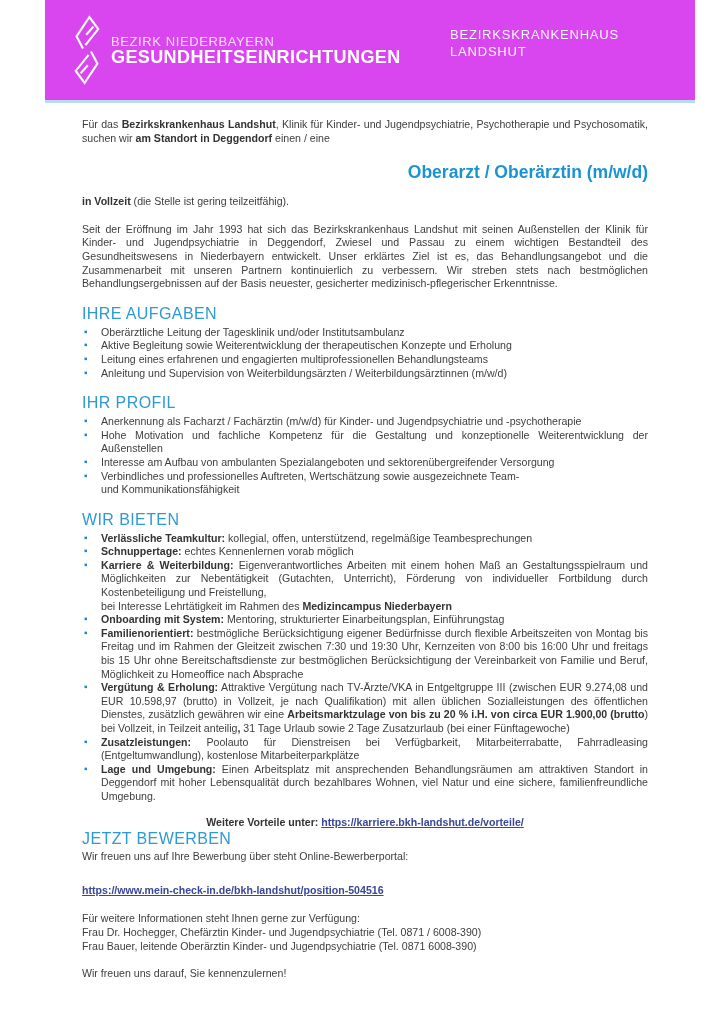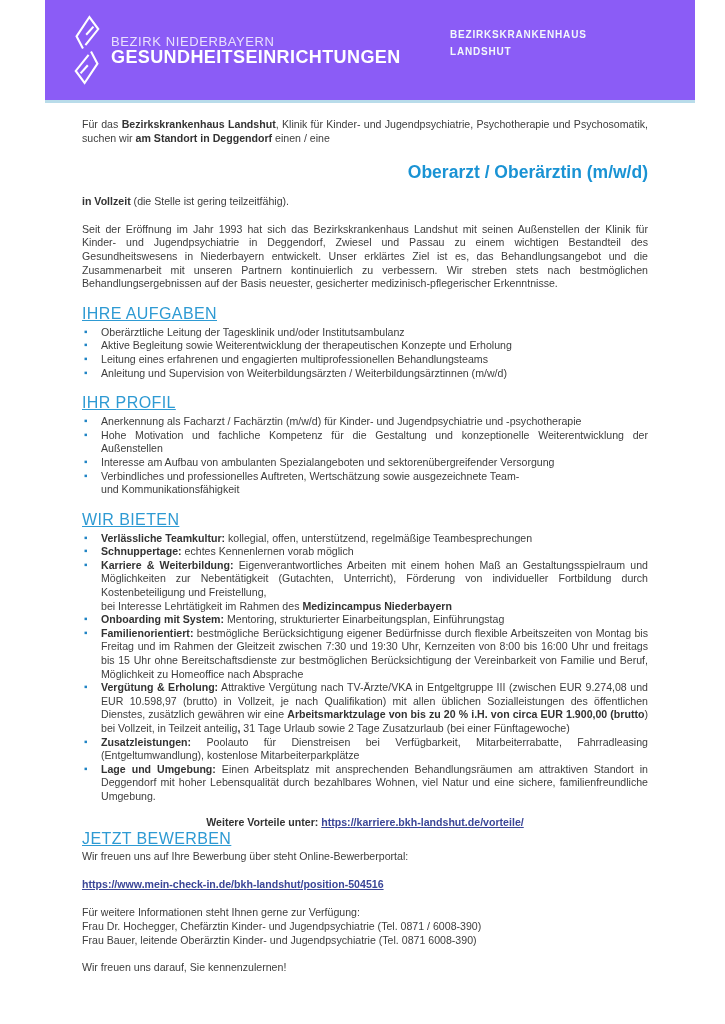--- a/index.html
+++ b/index.html
@@ -7,61 +7,61 @@
     width:725px;height:1024px;background:#ffffff;overflow:hidden;
     font-family:"Liberation Sans","DejaVu Sans",sans-serif;
     color:#3d3d3d;font-size:10.6px;line-height:13.6px;
     -webkit-font-smoothing:antialiased;
   }
   .page{position:relative;width:725px;height:1024px;background:#fff;}
 
   
   .band{
     position:absolute;top:0;left:45px;width:650px;height:100px;
-    background:#8b5cf6;border-bottom:3px solid #b9dcea;
+    background:#d946ef;border-bottom:3px solid #b9dcea;
   }
   .band-inner{position:relative;height:100%;}
   .logo-group{position:absolute;left:28px;top:13px;display:flex;align-items:center;}
   .logo-mark{width:28px;height:74px;flex:0 0 auto;}
   .logo-text{margin-left:10px;color:#fff;}
   .logo-line1{font-size:13px;letter-spacing:0.6px;color:rgba(255,255,255,0.82);font-weight:400;}
   .logo-line2{font-size:18px;letter-spacing:0.4px;font-weight:700;margin-top:2px;}
-  .band-right{position:absolute;left:405px;top:26px;color:#f2f8fb;font-size:10px;letter-spacing:0.8px;line-height:17px;font-weight:700;}
+  .band-right{position:absolute;left:405px;top:26px;color:#f2f8fb;font-size:13px;letter-spacing:0.8px;line-height:17px;font-weight:400;}
 
   
   .content{position:absolute;top:103px;left:0;width:698px;padding:0 50px 0 82px;box-sizing:border-box;}
   p{margin:0;}
   .body-p{text-align:justify;}
   .b{font-weight:700;color:#333;}
   .intro-p{margin-top:15px;}
   .job-title{
     text-align:right;color:#1a93d4;font-size:17.5px;line-height:20px;
     font-weight:700;margin-top:17px;
   }
   .subtitle{margin-top:13px;}
   .about-p{margin-top:14px;}
 
   .section-heading{
     color:#2e9ad3;font-size:16px;line-height:19px;font-weight:400;
-    letter-spacing:0.4px;margin-top:13px;margin-bottom:3px;text-decoration:underline;
+    letter-spacing:0.4px;margin-top:13px;margin-bottom:3px;
   }
   ul.bullets{list-style:none;margin:0;padding:0;}
   ul.bullets li{
     position:relative;padding-left:19px;text-align:justify;
   }
   .bullet{
     position:absolute;left:2px;top:-1px;color:#2185c5;font-size:10px;
   }
 
   .more-benefits{text-align:center;margin-top:12px;font-weight:700;color:#333;}
   a.doc-link{color:#3a4697;font-weight:700;text-decoration:underline;}
 
   .apply-heading{margin-top:0;margin-bottom:2px;}
   .apply-intro{margin-top:1px;}
-  .apply-link-p{margin-top:14px;}
+  .apply-link-p{margin-top:20px;}
   .contact-intro{margin-top:15px;}
   .closing{margin-top:14px;}
 </style>
 </head>
 <body>
 
 <div class="page">
 
   <div class="band">
     <div class="band-inner">

